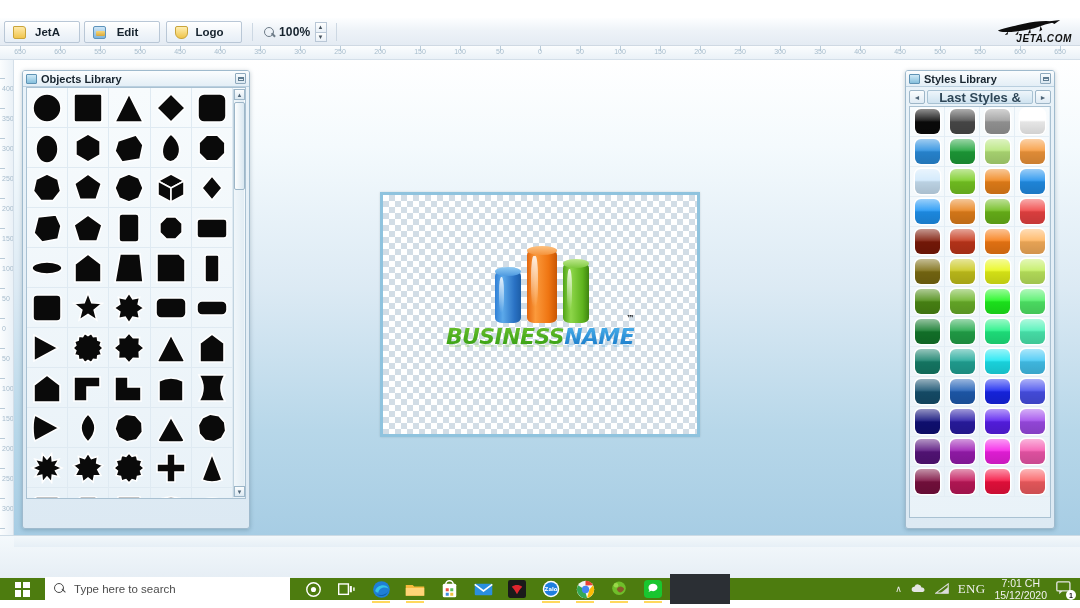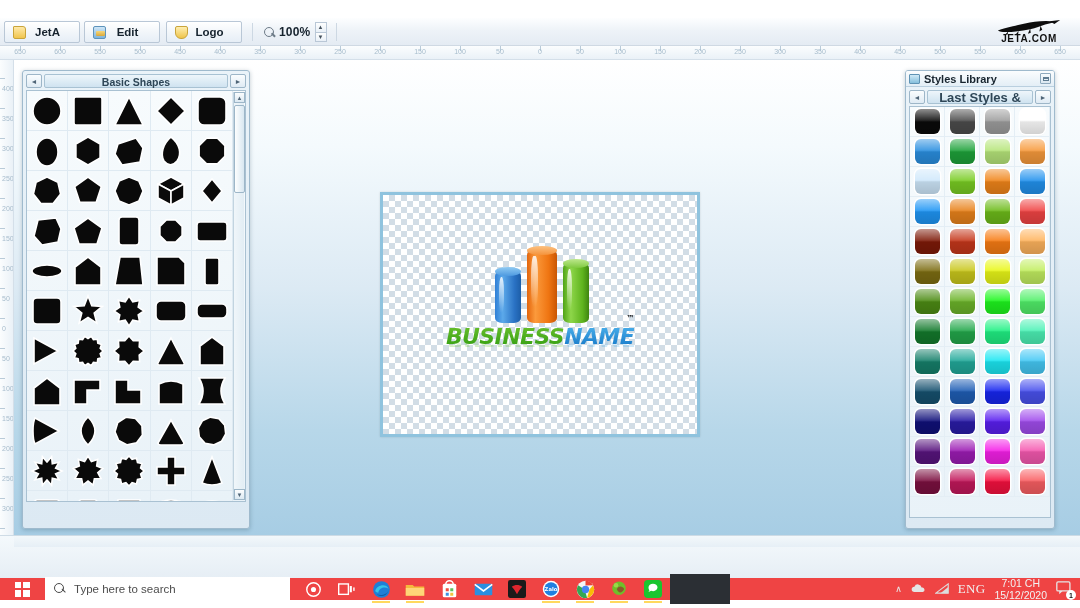--- a/index.html
+++ b/index.html
@@ -68,21 +68,22 @@
   .spin{ margin-left:4px; width:12px; height:20px; display:flex; flex-direction:column; }
   .spin div{
     flex:1; border:1px solid #b9c7d6; background:linear-gradient(#fdfefe,#e9f0f7);
     display:flex; align-items:center; justify-content:center; font-size:6px; color:#44505c;
   }
   .spin div:first-child{ border-bottom:none; }
 
   
   .jeta{
     position:absolute; right:8px; top:20px; width:86px; height:26px;
-    text-align:center;
+    text-align:right;
+    font-style:italic;
   }
   .jeta svg{ display:block; margin:0 auto; }
   .jeta .jtxt{
     font-size:10px; font-weight:bold; letter-spacing:.6px; color:#101010;
     margin-top:-2px;
   }
 
   
   .ruler-h{
     position:absolute; left:0; top:46px; width:1080px; height:14px;
@@ -262,21 +263,21 @@
     border-top:1px solid #cfdce6;
   }
   .hscroll{
     position:absolute; left:14px; top:535px; width:1066px; height:12px;
     background:linear-gradient(#f3f8fb,#e6eff6); border-top:1px solid #cddbe5;
   }
 
   
   .taskbar{
     position:absolute; left:0; top:578px; width:1080px; height:22px;
-    background:#ef4444; display:flex; align-items:center;
+    background:#4d7c0f; display:flex; align-items:center;
   }
   .startbtn{
     width:44px; height:30px; display:flex; align-items:center; justify-content:center;
   }
   .winlogo{ width:15px; height:15px; display:grid; grid-template-columns:1fr 1fr; grid-gap:1.6px; }
   .winlogo span{ background:#ffffff; display:block; }
   .searchbox{
     width:245px; height:24px; background:#ffffff; display:flex; align-items:center;
     padding-left:9px; gap:8px; margin-left:1px;
   }
@@ -460,24 +461,26 @@
           <span class="tm">™</span>
         </div>
         <div class="reflect">
           <span class="lt-a">BUSINESS</span><span class="lt-b">NAME</span>
         </div>
       </div>
     </div>
   </div>
 
   <div class="panel" style="left:22px; top:70px; width:228px; height:459px;">
-    <div class="cat-row">
-      <span class="arrowbtn">◄</span>
-      <span class="cat-label">Basic Shapes</span>
-      <span class="arrowbtn">►</span>
+    <div class="panel-head">
+      <span class="ph-ico"></span>
+      <span class="ph-title">Objects Library</span>
+      <span class="ph-btn">
+          <i></i>
+        </span>
     </div>
     <div class="grid-wrap" style="height:412px;">
       <div class="shape-grid" id="shape-grid" style="margin-right:12px;">
           <div class="shape-cell">
             <svg width="34" height="34" viewBox="0 0 34 34">
               <circle class="sh" cx="17" cy="17" r="14"></circle>
             </svg>
           </div>
           <div class="shape-cell">
             <svg width="34" height="34" viewBox="0 0 34 34">

